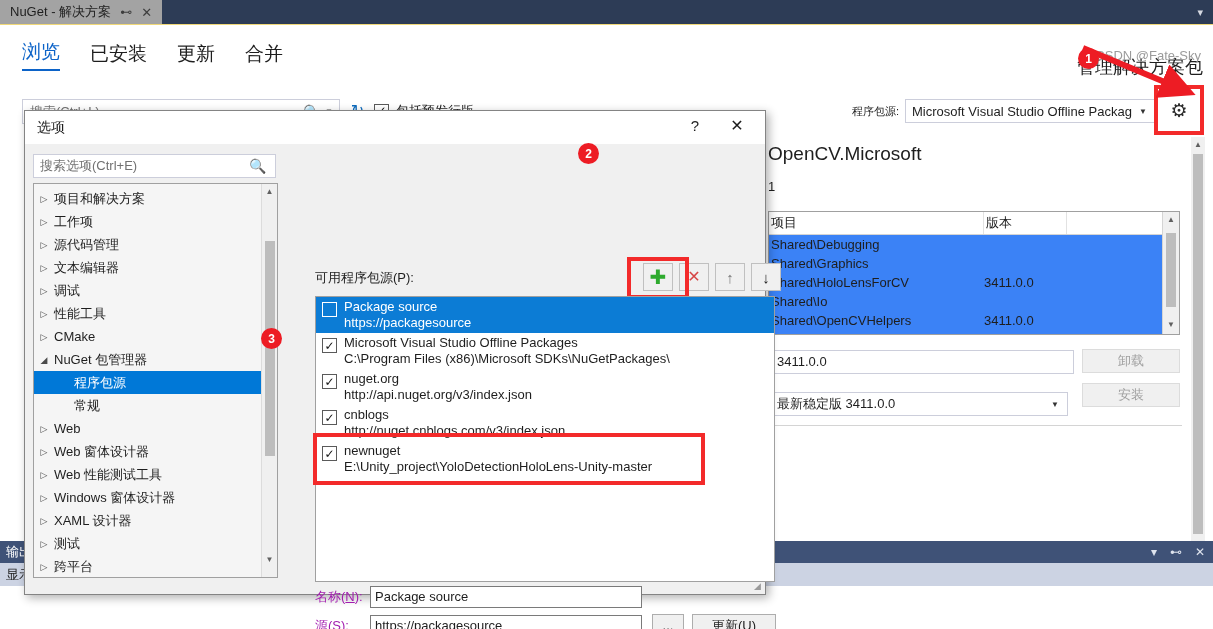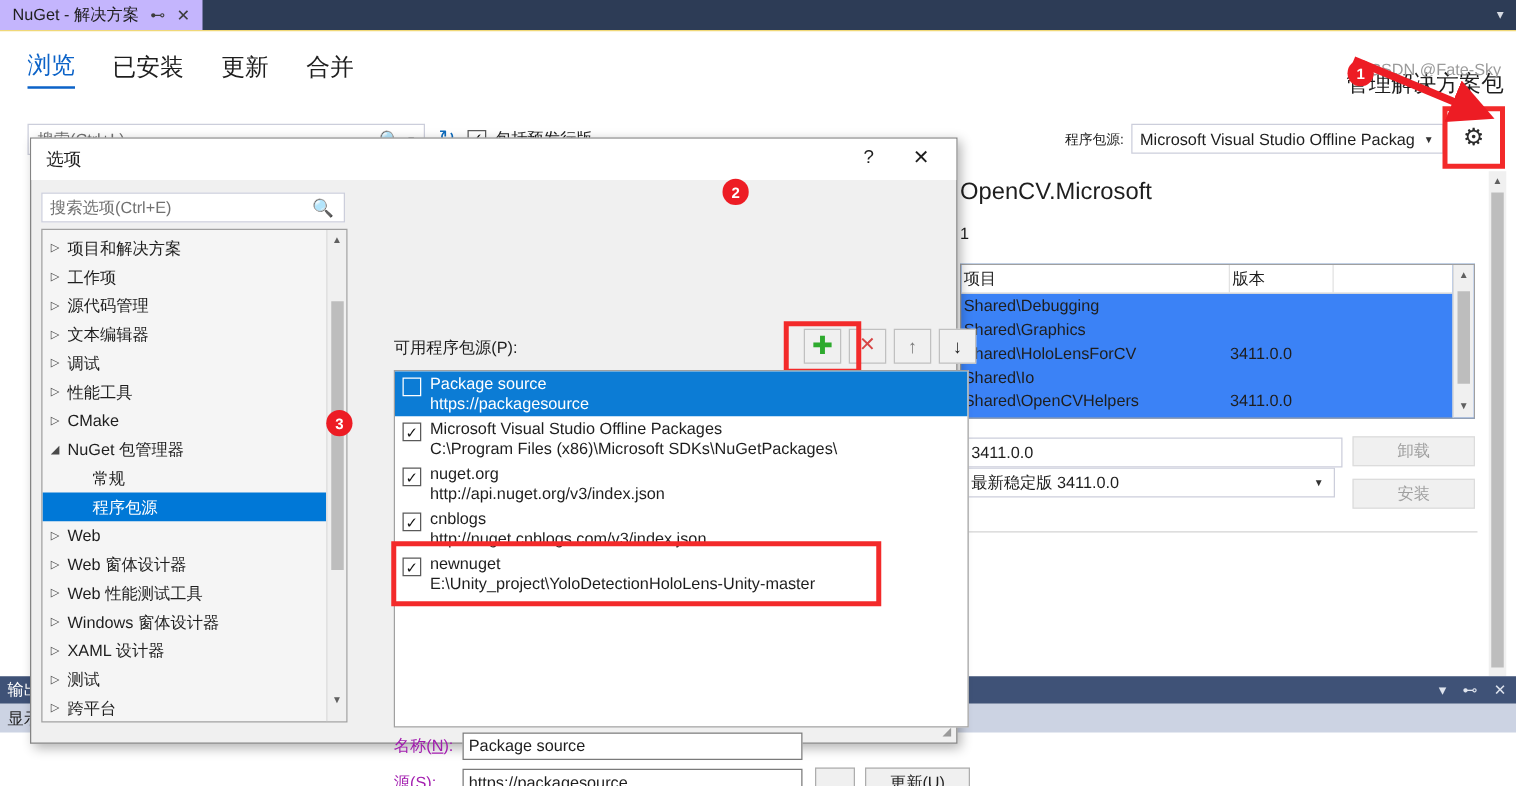--- a/index.html
+++ b/index.html
@@ -11,21 +11,21 @@
     -webkit-font-smoothing:antialiased;
   }
 
   
   #vs-titlebar{
     position:absolute;left:0;top:0;width:1213px;height:24px;
     background:#2d3c56;
   }
   #vs-tab{
     position:absolute;left:0;top:0;height:24px;
-    background:#c4b5fd;color:#1e1e1e;
+    background:#a3a3a3;color:#1e1e1e;
     display:flex;align-items:center;padding:0 8px 0 10px;gap:9px;
     box-sizing:border-box;
     font-size:13px;
   }
   #vs-tab .tab-title{white-space:nowrap;}
   #vs-tab .tab-icon{font-size:12px;color:#3d3d3d;line-height:1;}
   #vs-tab .tab-close{font-size:13px;color:#3d3d3d;line-height:1;}
   #titlebar-chevron{
     position:absolute;right:10px;top:5px;color:#d6dae2;font-size:11px;line-height:14px;
   }
@@ -127,21 +127,21 @@
     margin-left:2px;width:304px;height:24px;border:1px solid #cccedb;background:#fff;
     box-sizing:border-box;font-size:13px;color:#1e1e1e;padding-left:6px;line-height:22px;
   }
   .gbtn{
     width:98px;height:24px;background:#f0f0f0;border:1px solid #dcdcdc;
     box-sizing:border-box;font-size:13px;color:#a0a0a0;
     display:flex;align-items:center;justify-content:center;
   }
   #uninstall-btn{position:absolute;right:18px;top:212px;}
   #verselect-row{
-    position:absolute;left:0;top:236px;width:436px;height:25px;display:flex;align-items:flex-end;
+    position:absolute;left:0;top:254px;width:436px;height:25px;display:flex;align-items:flex-end;
   }
   #ver-combo{
     margin-left:8px;width:298px;height:24px;border:1px solid #cccedb;background:#fff;
     box-sizing:border-box;display:flex;align-items:center;font-size:13px;color:#1e1e1e;
   }
   #ver-combo .val{flex:1;padding-left:6px;}
   #ver-combo .caret{font-size:8px;padding:0 8px;color:#333;}
   #install-btn{position:absolute;right:18px;top:246px;}
   #detail-div{position:absolute;left:0;top:288px;width:420px;border-top:1px solid #d4d4d4;}
   #detail-options{position:absolute;left:0;top:296px;font-size:13px;color:#1e1e1e;}
@@ -435,25 +435,25 @@
           <span>性能工具</span>
         </div>
         <div class="tree-row">
           <span class="exp">▷</span>
           <span>CMake</span>
         </div>
         <div class="tree-row">
           <span class="exp">◢</span>
           <span>NuGet 包管理器</span>
         </div>
+        <div class="tree-row lvl2 sel">
+          <span>程序包源</span>
+        </div>
         <div class="tree-row lvl2">
           <span>常规</span>
-        </div>
-        <div class="tree-row lvl2 sel">
-          <span>程序包源</span>
         </div>
         <div class="tree-row">
           <span class="exp">▷</span>
           <span>Web</span>
         </div>
         <div class="tree-row">
           <span class="exp">▷</span>
           <span>Web 窗体设计器</span>
         </div>
         <div class="tree-row">

